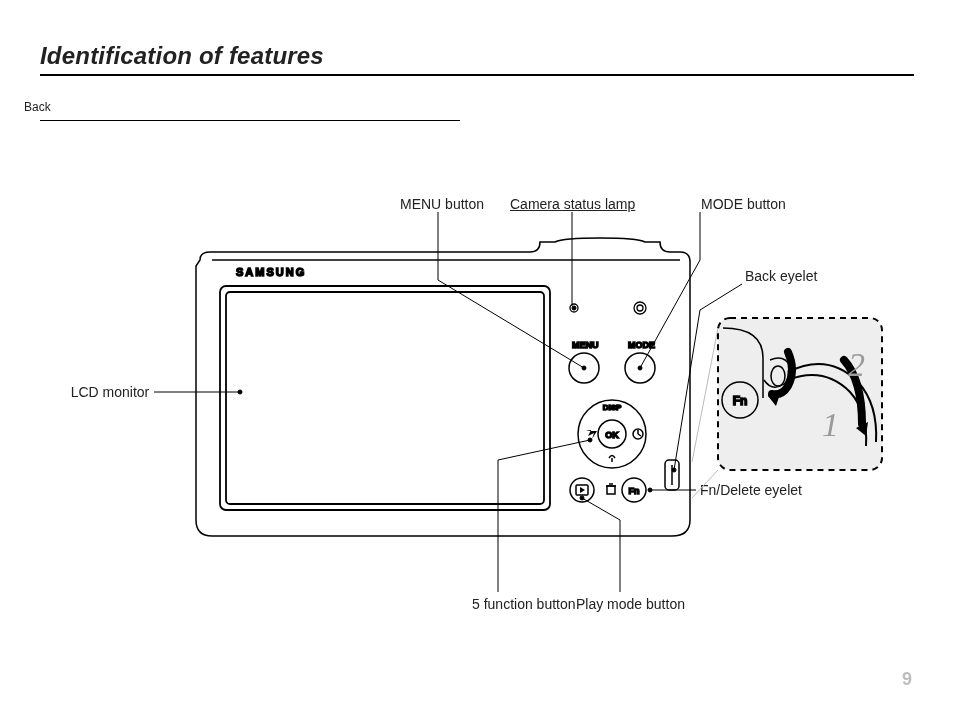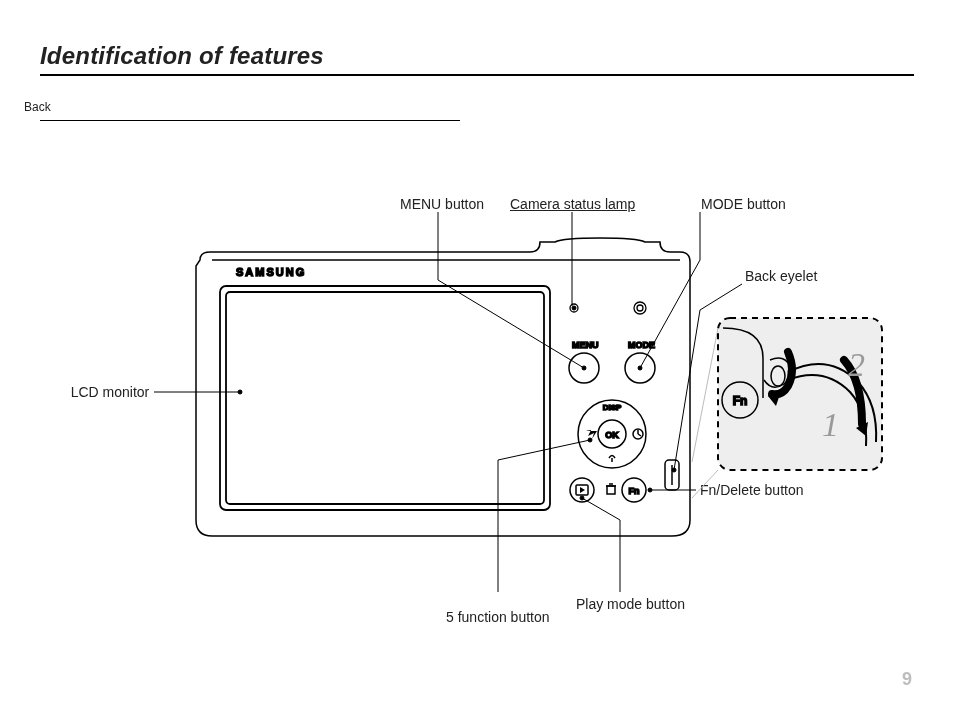--- a/index.html
+++ b/index.html
@@ -72,22 +72,22 @@
 <div class="title">Identification of features</div>
 <div class="title-rule"></div>
 <div class="subtitle">Back</div>
 <div class="subtitle-rule"></div>
 
 <div class="label" style="left:400px; top:196px;">MENU button</div>
 <div class="label" style="left:510px; top:196px;text-decoration:underline;">Camera status lamp</div>
 <div class="label" style="left:660px; top:196px;margin-left:41px;">MODE button</div>
 <div class="label" style="left:745px; top:268px;">Back eyelet</div>
 <div class="label" style="left:70px; top:384px; text-align:center; width:80px;">LCD monitor</div>
-<div class="label" style="left:700px; top:482px;">Fn/Delete button</div>
-<div class="label" style="left:446px; top:596px;margin-top:13px;">5 function button</div>
+<div class="label" style="left:700px; top:482px;">Fn/Delete eyelet</div>
+<div class="label" style="left:472px; top:596px;">5 function button</div>
 <div class="label" style="left:576px; top:596px;">Play mode button</div>
 
 <div class="page-number">9</div>
 
 <svg width="954" height="720">
 
   <g fill="none" stroke="#000" stroke-width="1.5">
 
     <path d="M200 260
              Q200 252 210 252

